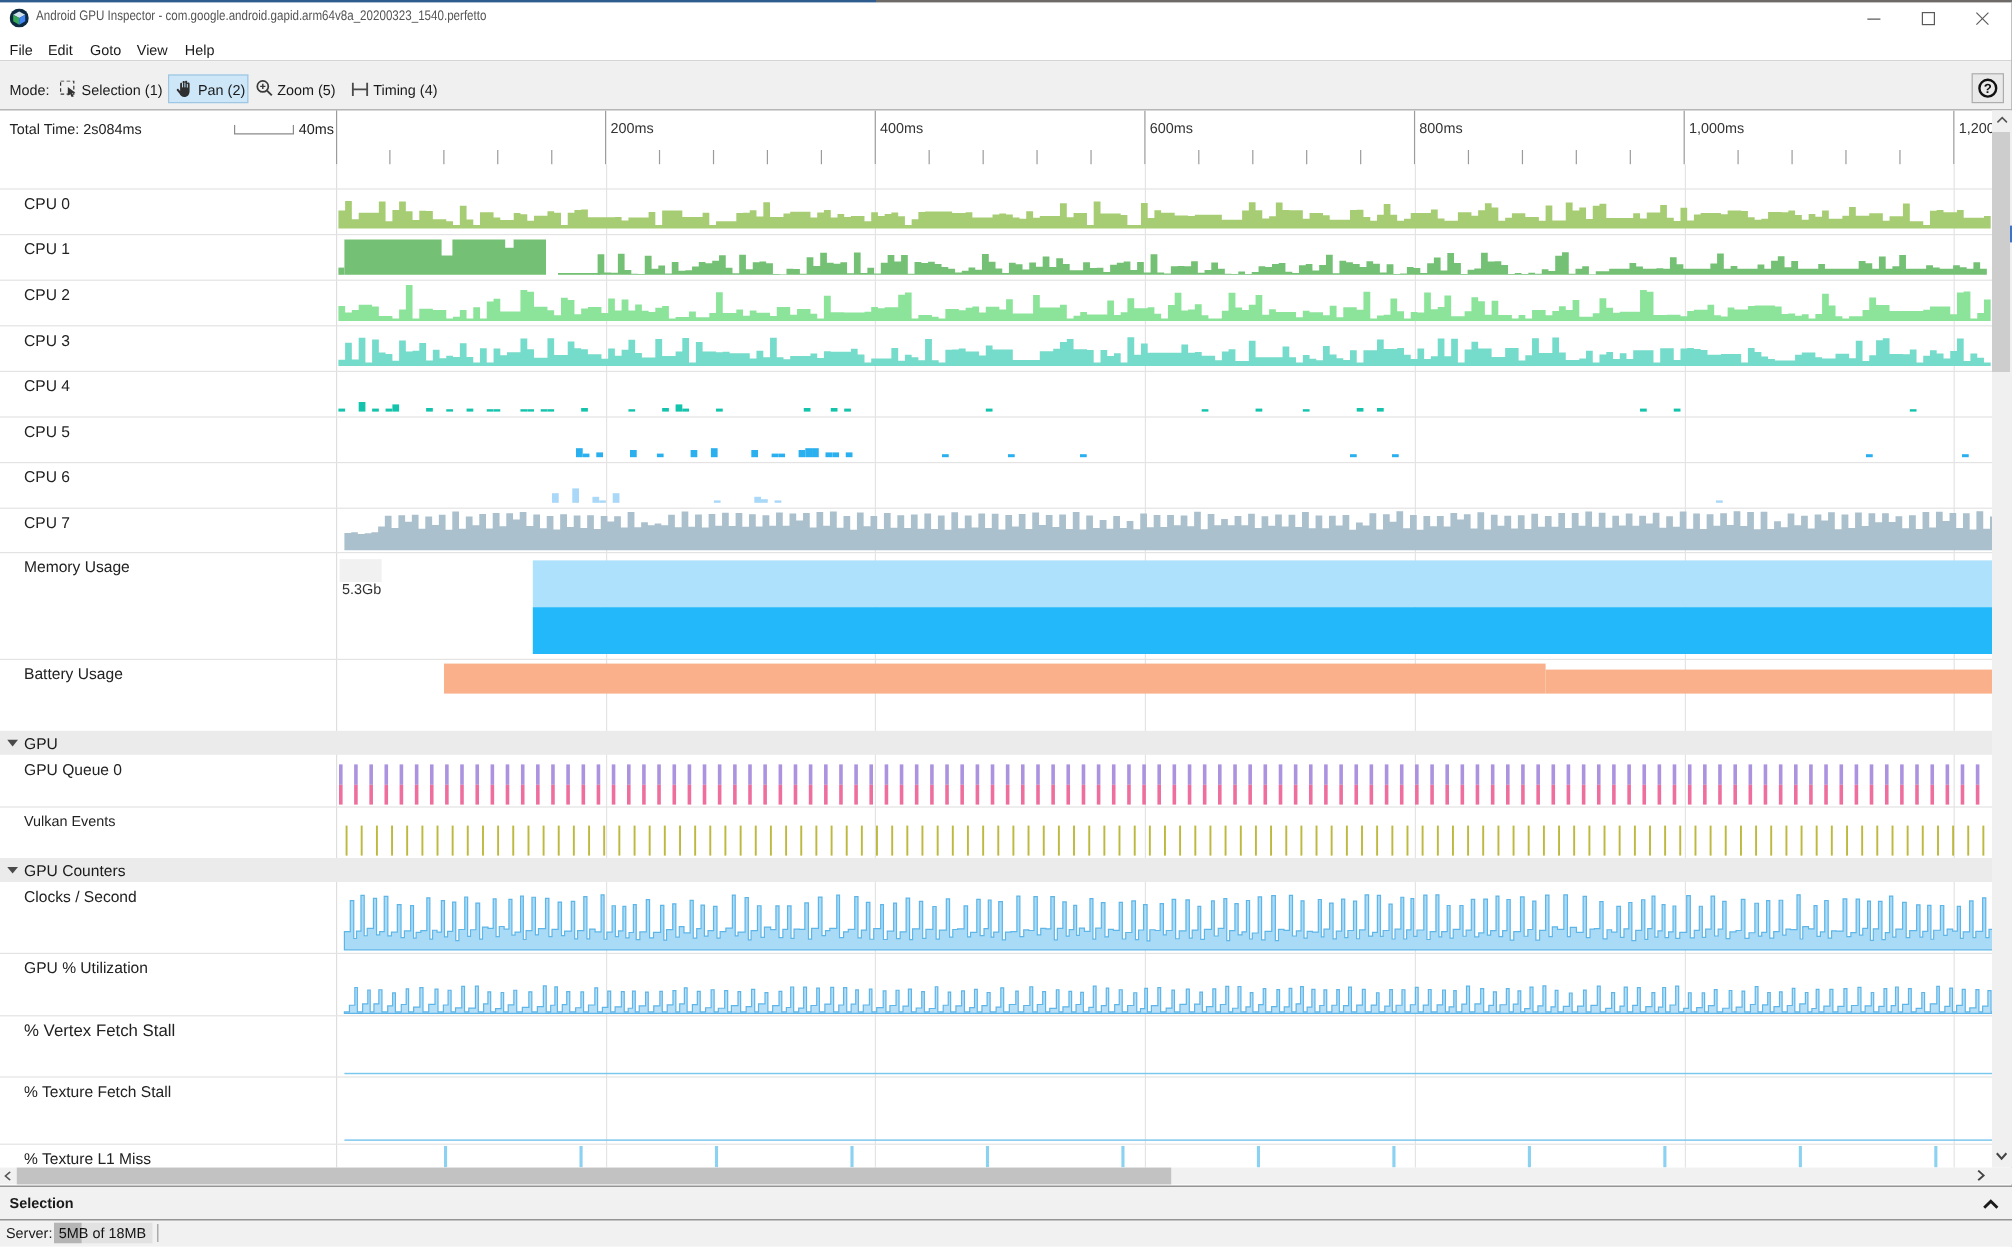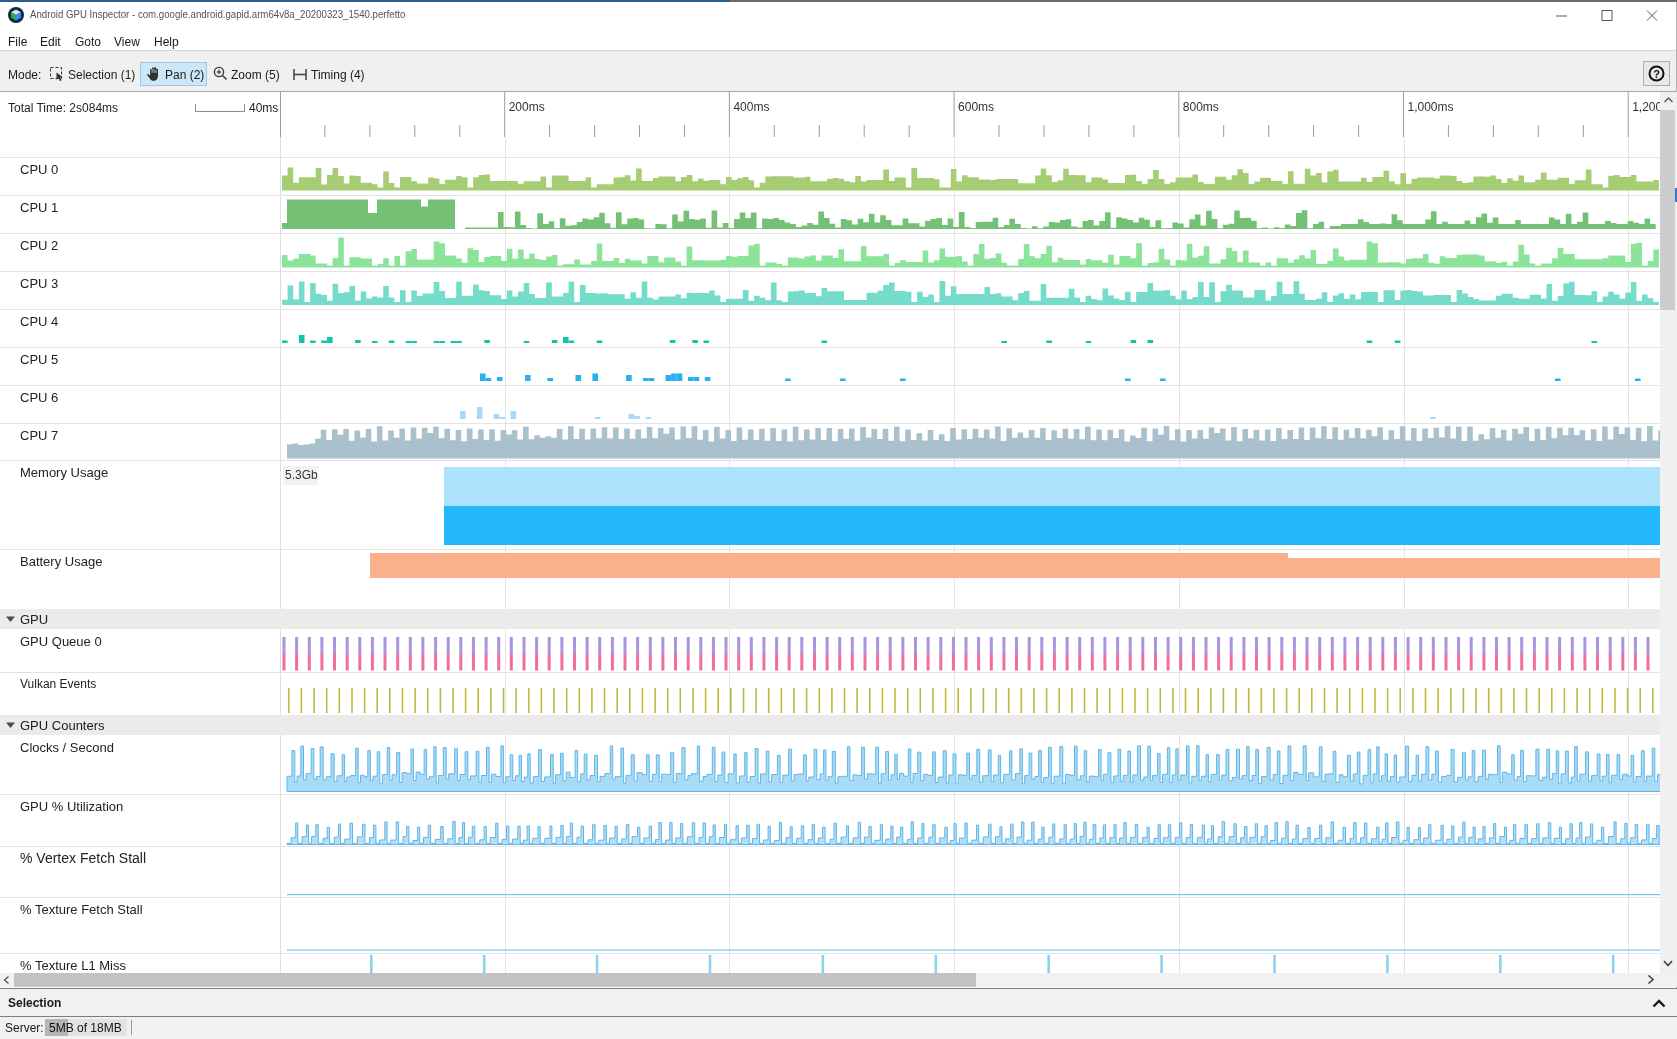--- a/index.html
+++ b/index.html
@@ -160,21 +160,21 @@
 <div style="position:absolute;left:20px;top:428px;font-size:13px;color:#222;line-height:15px">CPU 7</div>
 <div style="position:absolute;left:20px;top:465px;font-size:13px;color:#222;line-height:15px">Memory Usage</div>
 <div style="position:absolute;left:20px;top:554px;font-size:13px;color:#222;line-height:15px">Battery Usage</div>
 <div style="position:absolute;left:20px;top:634px;font-size:13px;color:#222;line-height:15px">GPU Queue 0</div>
 <div style="position:absolute;left:20px;top:677px;font-size:12px;color:#222;line-height:15px">Vulkan Events</div>
 <div style="position:absolute;left:20px;top:740px;font-size:13px;color:#222;line-height:15px">Clocks / Second</div>
 <div style="position:absolute;left:20px;top:799px;font-size:13px;color:#222;line-height:15px">GPU % Utilization</div>
 <div style="position:absolute;left:20px;top:851px;font-size:14px;color:#222;line-height:15px">% Vertex Fetch Stall</div>
 <div style="position:absolute;left:20px;top:902px;font-size:13px;color:#222;line-height:15px">% Texture Fetch Stall</div>
 <div style="position:absolute;left:20px;top:958px;font-size:13px;color:#222;line-height:15px">% Texture L1 Miss</div>
-<div class="abs" style="left:283px;top:466px;width:35px;height:19px;background:#f1f1f1;font-size:12px;color:#333;padding:2px 0 0 2px">5.3Gb</div>
+<div class="abs" style="left:283px;top:466px;width:35px;height:19px;background:#f1f1f1;font-size:12px;color:#333;padding:18px 0 0 2px">5.3Gb</div>
 <svg style="position:absolute;left:280px;top:157px" width="1380" height="37" viewBox="0 0 1380 37">
       <path d="M2.0 33.5V18.5H7.6V10.5H13.2V25.7H18.9V20.3H24.5V20.3H30.1V20.3H35.7V10.9H41.3V27.4H47.0V18.1H52.6V11.0H58.2V19.0H63.8V26.4H69.4V18.6H75.1V18.9H80.7V25.8H86.3V25.8H91.9V27.3H97.5V30.5H103.2V14.4H108.8V25.9H114.4V30.5H120.0V19.9H125.6V19.9H131.3V24.3H136.9V26.4H142.5V26.4H148.1V20.4H153.7V21.5H159.4V26.9H165.0V22.7H170.6V22.7H176.2V19.0H181.8V20.3H187.5V30.5H193.1V20.3H198.7V18.0H204.3V17.6H209.9V24.1H215.6V24.1H221.2V24.1H226.8V24.1H232.4V23.9H238.0V26.8H243.7V24.3H249.3V24.3H254.9V24.3H260.5V19.6H266.1V30.5H271.8V18.4H277.4V18.4H283.0V18.4H288.6V23.9H294.2V23.9H299.9V23.9H305.5V20.2H311.1V30.5H316.7V27.3H322.3V27.3H328.0V27.3H333.6V20.5H339.2V20.2H344.8V18.2H350.4V23.5H356.1V11.5H361.7V23.9H367.3V23.9H372.9V21.0H378.5V19.4H384.2V19.4H389.8V19.4H395.4V24.2H401.0V20.1H406.6V18.0H412.3V24.2H417.9V21.4H423.5V23.8H429.1V22.9H434.7V22.9H440.4V27.3H446.0V19.9H451.6V23.0H457.2V21.3H462.8V20.1H468.5V23.3H474.1V30.5H479.7V25.8H485.3V19.6H490.9V19.2H496.6V19.2H502.2V19.2H507.8V19.2H513.4V20.5H519.0V20.5H524.7V19.8H530.3V24.2H535.9V24.2H541.5V24.3H547.1V21.8H552.8V20.9H558.4V21.7H564.0V24.3H569.6V25.3H575.2V19.1H580.9V24.5H586.5V23.1H592.1V23.1H597.7V23.1H603.3V12.4H609.0V24.1H614.6V20.4H620.2V20.4H625.8V30.5H631.4V11.0H637.1V20.9H642.7V20.9H648.3V20.9H653.9V22.2H659.5V30.5H665.2V30.5H670.8V12.1H676.4V24.6H682.0V18.3H687.6V20.3H693.3V20.3H698.9V22.5H704.5V22.5H710.1V23.0H715.7V22.0H721.4V22.0H727.0V22.0H732.6V22.0H738.2V26.2H743.8V26.2H749.5V26.2H755.1V18.4H760.7V11.5H766.3V18.2H771.9V25.1H777.6V23.3H783.2V11.7H788.8V17.9H794.4V18.2H800.0V18.2H805.7V25.2H811.3V20.4H816.9V20.4H822.5V22.4H828.1V26.1H833.8V26.1H839.4V26.1H845.0V17.9H850.6V17.8H856.2V23.9H861.9V27.0H867.5V22.0H873.1V13.0H878.7V22.0H884.3V27.0H890.0V25.2H895.6V20.4H901.2V20.4H906.8V20.4H912.4V17.6H918.1V25.0H923.7V27.0H929.3V27.0H934.9V19.8H940.5V19.8H946.2V22.7H951.8V18.3H957.4V12.3H963.0V16.0H968.6V27.0H974.3V24.4H979.9V20.7H985.5V20.7H991.1V23.9H996.7V23.9H1002.4V27.0H1008.0V14.2H1013.6V26.7H1019.2V26.7H1024.8V11.7H1030.5V18.4H1036.1V15.9H1041.7V25.6H1047.3V14.5H1052.9V12.7H1058.6V24.6H1064.2V24.6H1069.8V24.6H1075.4V24.6H1081.0V20.8H1086.7V25.0H1092.3V20.0H1097.9V20.0H1103.5V13.8H1109.1V24.5H1114.8V27.2H1120.4V16.1H1126.0V26.8H1131.6V21.8H1137.2V20.6H1142.9V20.6H1148.5V20.6H1154.1V21.5H1159.7V18.5H1165.3V18.5H1171.0V18.9H1176.6V24.0H1182.2V26.1H1187.8V25.3H1193.4V19.6H1199.1V19.6H1204.7V19.8H1210.3V18.5H1215.9V22.1H1221.5V26.1H1227.2V21.3H1232.8V23.7H1238.4V18.4H1244.0V25.3H1249.6V25.2H1255.3V22.7H1260.9V15.5H1266.5V22.7H1272.1V22.7H1277.7V20.8H1283.4V20.8H1289.0V26.9H1294.6V23.3H1300.2V23.3H1305.8V12.5H1311.5V27.3H1317.1V27.3H1322.7V30.5H1328.3V18.7H1333.9V18.1H1339.6V19.9H1345.2V19.9H1350.8V18.1H1356.4V24.5H1362.0V24.5H1367.7V24.5H1373.3V23.1H1378.9V33.5Z" fill="#a6cd73"></path>
     </svg>
 <svg style="position:absolute;left:280px;top:195px" width="1380" height="37" viewBox="0 0 1380 37">
       <rect x="2" y="28.0" width="5" height="6" fill="#74c175"></rect>
       <path d="M7 34V4.5H88V18H97V4.5H141V11.5H148V4.5H175V34Z" fill="#74c175"></path>
       <rect x="185" y="32.5" width="35" height="1.5" fill="#74c175"></rect>
       <path d="M218.0 34.0V16.9H223.6V32.1H229.2V32.2H234.9V16.5H240.5V29.9H246.1V33.1H251.7V33.4H257.3V18.2H263.0V28.9H268.6V26.2H274.2V33.0H279.8V23.3H285.4V30.7H291.1V30.2H296.7V27.0H302.3V23.4H307.9V24.4H313.5V22.3H319.2V17.8H324.8V28.2H330.4V32.7H336.0V17.3H341.6V29.3H347.3V23.5H352.9V22.9H358.5V24.4H364.1V33.3H369.7V33.5H375.4V29.0H381.0V29.2H386.6V33.2H392.2V19.4H397.8V26.6H403.5V15.7H409.1V24.0H414.7V24.7H420.3V23.5H425.9V32.8H431.6V15.5H437.2V32.6H442.8V28.1H448.4V32.9H454.0V23.9H459.7V17.6H465.3V23.0H470.9V17.6H476.5V33.2H482.1V23.4H487.8V24.1H493.4V23.1H499.0V25.0H504.6V27.5H510.2V28.9H515.9V32.0H521.5V30.6H527.1V28.0H532.7V29.7H538.3V16.6H544.0V23.1H549.6V28.7H555.2V32.5H560.8V24.0H566.4V25.3H572.1V29.6H577.7V23.8H583.3V27.3H588.9V18.8H594.5V27.4H600.2V20.2H605.8V25.0H611.4V30.3H617.0V30.2H622.6V23.5H628.3V28.3H633.9V28.2H639.5V31.6H645.1V25.7H650.7V24.0H656.4V23.0H662.0V30.1H667.6V23.4H673.2V32.1H678.8V16.9H684.5V32.0H690.1V32.9H695.7V26.9H701.3V26.7H706.9V26.8H712.6V22.7H718.2V32.3H723.8V29.9H729.4V23.8H735.0V29.0H740.7V33.1H746.3V33.4H751.9V31.3H757.5V33.3H763.1V31.6H768.8V26.9H774.4V27.6H780.0V25.1H785.6V24.2H791.2V31.5H796.9V32.6H802.5V26.0H808.1V24.9H813.7V30.5H819.3V25.9H825.0V17.2H830.6V32.8H836.2V22.2H841.8V23.6H847.4V25.1H853.1V27.4H858.7V22.8H864.3V24.7H869.9V32.0H875.5V25.3H881.2V33.3H886.8V32.9H892.4V27.6H898.0V28.4H903.6V32.6H909.3V24.3H914.9V19.6H920.5V30.4H926.1V15.8H931.7V24.1H937.4V33.3H943.0V29.7H948.6V28.7H954.2V15.6H959.8V23.0H965.5V22.7H971.1V25.8H976.7V33.3H982.3V32.5H987.9V33.4H993.6V32.3H999.2V33.1H1004.8V29.4H1010.4V30.9H1016.0V18.1H1021.7V15.2H1027.3V33.2H1032.9V28.9H1038.5V26.8H1044.1V33.5H1049.8V31.1H1055.4V31.1H1061.0V29.0H1066.6V29.0H1072.2V29.0H1077.9V24.2H1083.5V27.0H1089.1V29.0H1094.7V29.0H1100.3V28.6H1106.0V29.0H1111.6V19.3H1117.2V25.3H1122.8V29.0H1128.4V29.0H1134.1V29.0H1139.7V29.0H1145.3V24.6H1150.9V16.3H1156.5V29.0H1162.2V26.7H1167.8V29.0H1173.4V29.0H1179.0V29.0H1184.6V25.5H1190.3V29.0H1195.9V22.3H1201.5V18.6H1207.1V27.8H1212.7V22.6H1218.4V29.0H1224.0V29.0H1229.6V29.0H1235.2V25.0H1240.8V29.0H1246.5V29.0H1252.1V29.0H1257.7V29.0H1263.3V29.0H1268.9V22.6H1274.6V24.4H1280.2V29.0H1285.8V18.8H1291.4V29.0H1297.0V26.8H1302.7V17.4H1308.3V29.0H1313.9V29.0H1319.5V29.0H1325.1V26.1H1330.8V28.0H1336.4V29.0H1342.0V29.0H1347.6V26.0H1353.2V27.7H1358.9V29.0H1364.5V23.5H1370.1V29.0H1375.7V34.0Z" fill="#74c175"></path>
     </svg>
 <svg style="position:absolute;left:280px;top:233px" width="1380" height="37" viewBox="0 0 1380 37">

